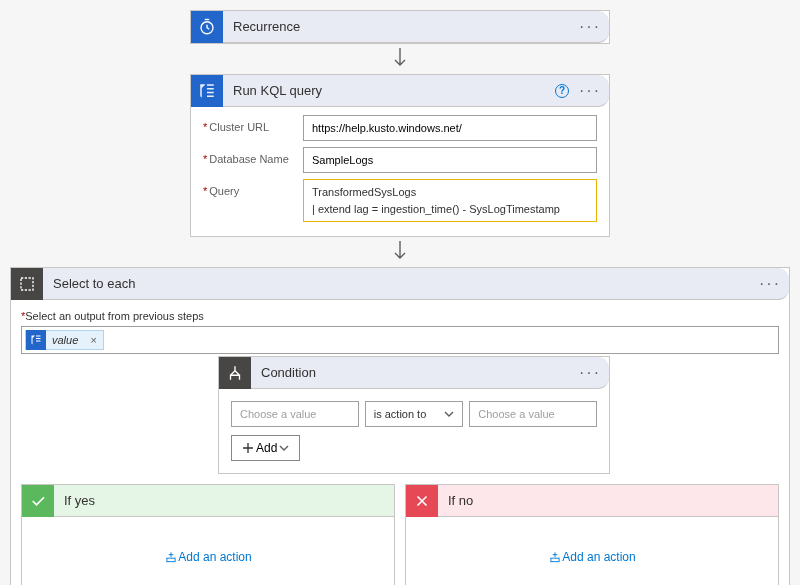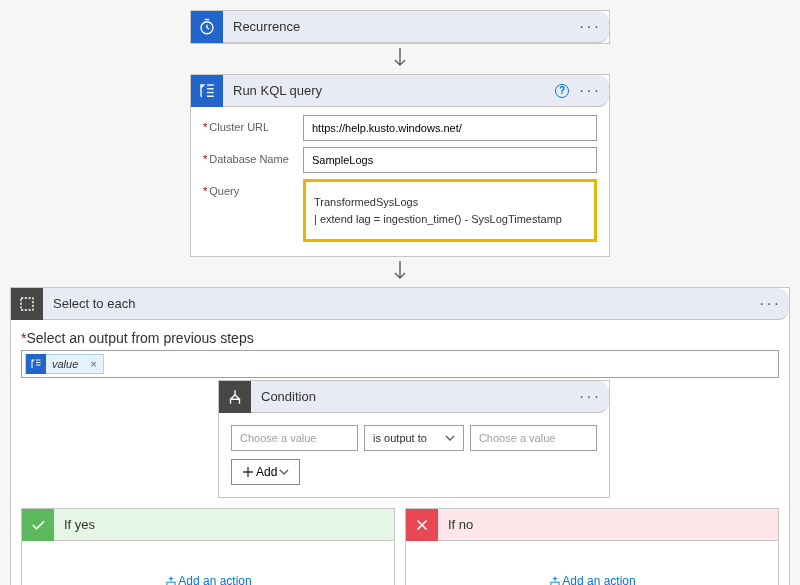--- a/index.html
+++ b/index.html
@@ -16,23 +16,23 @@
   .info { width: 14px; height: 14px; border: 1px solid #0078d4; border-radius: 50%; color: #0078d4; font-size: 10px; font-weight: bold; display: flex; align-items: center; justify-content: center; }
   svg { display: block; }
   .arrow { display: flex; justify-content: center; margin: 4px 0; color: #605e5c; }
   .row1 { width: 420px; margin: 0 auto; }
   .form { padding: 8px 12px; }
   .frow { display: flex; align-items: flex-start; margin-bottom: 6px; }
   .flabel { width: 100px; font-size: 11px; color: #605e5c; padding-top: 6px; }
   .req::before { content: "*"; color: #a80000; margin-right: 2px; }
   .finput { flex: 1; }
   .finput input { width: 100%; height: 26px; border: 1px solid #a19f9d; padding: 12px 8px; font-size: 11px; font-family: inherit; }
-  .qbox { border: 3px solid #eab308; padding: 12px 8px; font-size: 11px; line-height: 1.5; }
+  .qbox { border: 1px solid #eab308; padding: 4px 8px; font-size: 11px; line-height: 1.5; }
   .apply-body { padding: 10px; }
-  .mini-label { font-size: 14px; color: #323130; margin-bottom: 4px; }
+  .mini-label { font-size: 11px; color: #323130; margin-bottom: 4px; }
   .mini-req::before { content: "*"; color: #a80000; }
   .pill-row { border: 1px solid #a19f9d; background: #fff; padding: 3px; display: flex; margin-bottom: 2px; font-style: italic; }
   .pill { display: inline-flex; align-items: center; background: #e5f1fb; border: 1px solid #b3d1ea; font-size: 11px; height: 20px; }
   .pill-icon { background: #2266cc; width: 20px; height: 20px; display: flex; align-items: center; justify-content: center; color: #fff; }
   .pill-txt { padding: 0 6px; }
   .pill-x { padding: 0 6px; color: #605e5c; cursor: pointer; }
   .cond { width: 420px; margin: 0 auto; padding-left: 28px; }
   .cond-body { padding: 12px; }
   .cond-row { display: flex; gap: 6px; margin-bottom: 8px; }
   .cond-in { flex: 1; border: 1px solid #a19f9d; height: 26px; padding: 0 8px; font-size: 11px; color: #a19f9d; display: flex; align-items: center; background: #fff; }
@@ -152,21 +152,21 @@
             </div>
             <div class="hd-title">Condition</div>
             <div class="hd-actions">
                 <span class="dots">···</span>
               </div>
           </div>
           <div class="cond-body">
             <div class="cond-row">
               <div class="cond-in">Choose a value</div>
               <div class="cond-op">
-                <span>is output to</span>
+                <span>is action to</span>
                 <svg width="10" height="10" viewBox="0 0 10 10">
                     <path d="M1 3l4 4 4-4" stroke="#605e5c" stroke-width="1.4" fill="none"></path>
                   </svg>
               </div>
               <div class="cond-in">Choose a value</div>
             </div>
             <button class="add-btn">
               <svg width="12" height="12" viewBox="0 0 12 12">
                   <path d="M6 1v10M1 6h10" stroke="#323130" stroke-width="1.3"></path>
                 </svg>

